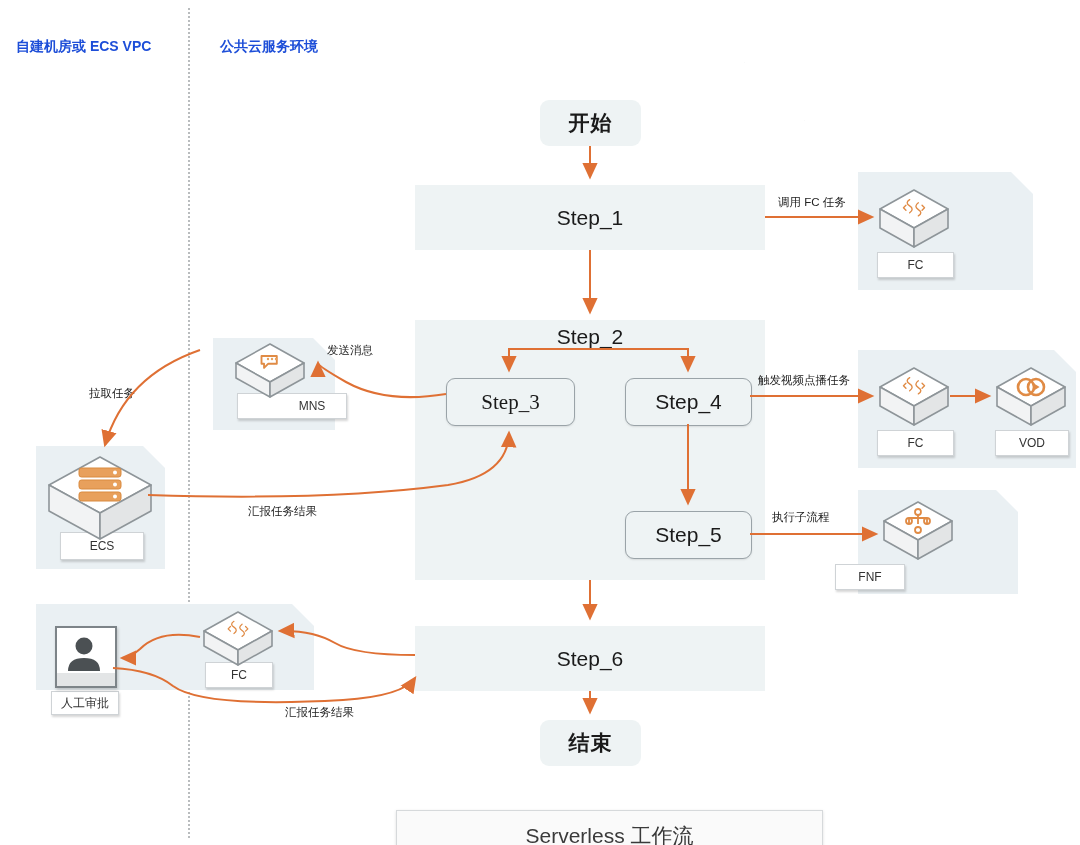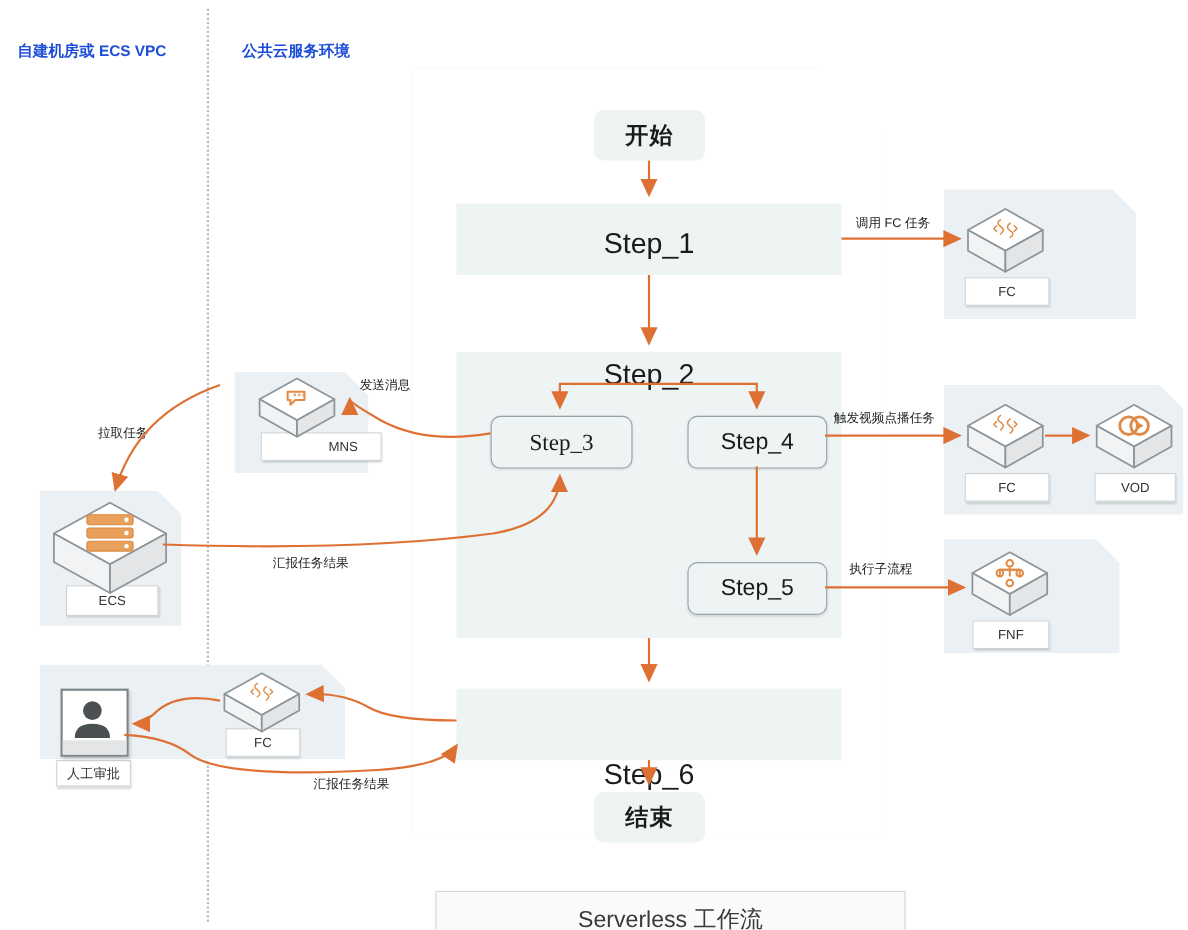--- a/index.html
+++ b/index.html
@@ -15,21 +15,21 @@
 
   
   .sw-panel{background:#ffffff;
     box-shadow:0 0 9px rgba(120,130,140,.30);
     clip-path:polygon(0 0, 370px 0, 431px 59px, 431px 100%, 0 100%);}
 
   
   .band{background:#eef3f4;}
   .term{background:#eef3f4;border-radius:9px;display:flex;align-items:center;
         justify-content:center;font-size:21px;font-weight:bold;letter-spacing:1px;}
-  .step-label{font-size:26px;font-weight:normal;color:#1a1a1a;text-align:center;}
+  .step-label{font-size:21px;font-weight:normal;color:#1a1a1a;text-align:center;}
   .node{background:#eef3f4;border:1px solid #9aa3a8;border-radius:9px;
         display:flex;align-items:center;justify-content:center;
         font-size:21px;color:#1a1a1a;box-shadow:0 1px 2px rgba(0,0,0,.10);}
   .caption{background:#fafafa;border:1px solid #d6d9db;
         display:flex;align-items:center;justify-content:center;
         font-size:21px;color:#3a3a3a;box-shadow:0 1px 3px rgba(0,0,0,.13);}
 
   
   .tile{background:#eaf0f3;
         clip-path:polygon(0 0, calc(100% - 22px) 0, 100% 22px, 100% 100%, 0 100%);}
@@ -83,33 +83,33 @@
 
 <div class="abs band" style="left:415px;top:320px;width:350px;height:260px;">
   <div class="abs step-label" style="left:0;top:5px;width:350px;">Step_2</div>
 </div>
 
 <div class="abs node" style="left:446px;top:378px;width:127px;height:46px;font-family:Liberation Serif, serif;">Step_3</div>
 <div class="abs node" style="left:625px;top:378px;width:125px;height:46px;">Step_4</div>
 <div class="abs node" style="left:625px;top:511px;width:125px;height:46px;">Step_5</div>
 
 <div class="abs band" style="left:415px;top:626px;width:350px;height:65px;">
-  <div class="abs step-label" style="left:0;top:21px;width:350px;margin-top:42px;">Step_6</div>
+  <div class="abs step-label" style="left:0;top:21px;width:350px;">Step_6</div>
 </div>
 
 <div class="abs term" style="left:540px;top:720px;width:101px;height:46px;">结束</div>
 
 <div class="abs caption" style="left:396px;top:775px;width:425px;height:49px;margin-top:35px;">Serverless 工作流</div>
 
 <div class="abs plate" style="left:877px;top:252px;width:75px;height:24px;">FC</div>
 <div class="abs plate" style="left:237px;top:393px;width:68px;height:24px;padding-left:40px;">MNS</div>
 <div class="abs plate" style="left:60px;top:532px;width:82px;height:26px;">ECS</div>
 <div class="abs plate" style="left:877px;top:430px;width:75px;height:24px;">FC</div>
 <div class="abs plate" style="left:995px;top:430px;width:72px;height:24px;">VOD</div>
-<div class="abs plate" style="left:884px;top:564px;width:68px;height:24px;">FNF</div>
+<div class="abs plate" style="left:835px;top:564px;width:68px;height:24px;">FNF</div>
 <div class="abs plate" style="left:205px;top:662px;width:66px;height:24px;">FC</div>
 <div class="abs plate small" style="left:51px;top:691px;width:66px;height:22px;">人工审批</div>
 
 <div class="abs personbox" style="left:55px;top:626px;width:58px;height:58px;">
   <svg width="54" height="54" viewBox="0 0 54 54" style="display:block;">
     <circle cx="27" cy="18" r="8.5" fill="#4b5053"></circle>
     <path d="M11 43 q0-13 16-13 q16 0 16 13 z" fill="#4b5053"></path>
   </svg>
   <div class="person-foot"></div>
 </div>

